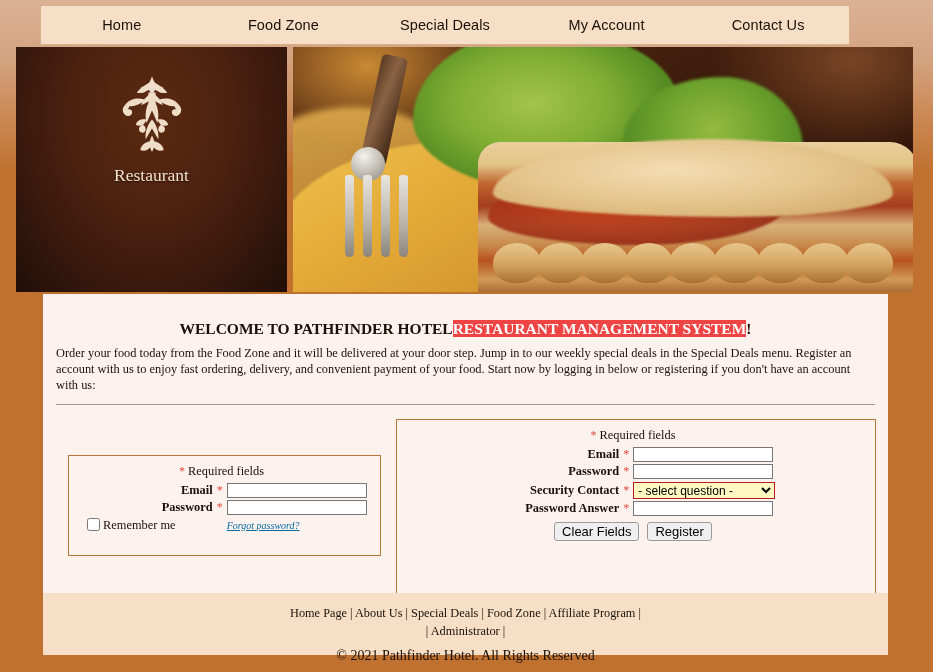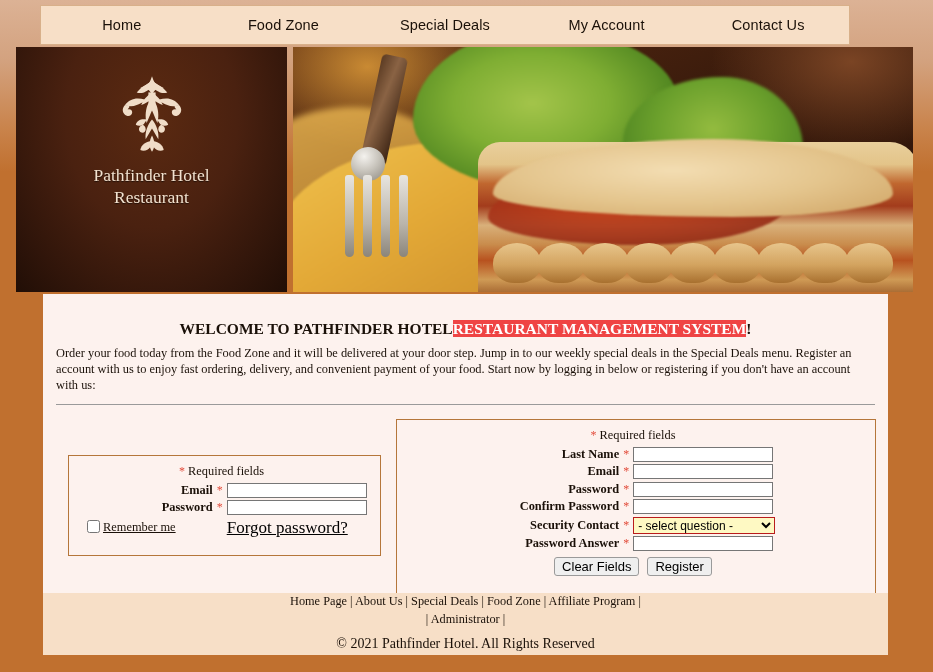--- a/index.html
+++ b/index.html
@@ -189,35 +189,35 @@
     width:140px; height:15px; font-size:11px;
     border:1px solid #767676; background:#ffffff;
     font-family:"Liberation Sans", sans-serif; padding:0 2px;
   }
   #register-panel input.txt { width:140px; }
   select.sel {
     width:142px; height:17px; font-size:12px;
     font-family:"Liberation Sans", sans-serif;
     border:1px solid #b91c1c; background:#fef9c3;
   }
-  .remember-row { font-size:12.4px;text-decoration:underline; }
+  .remember-row { font-size:12.4px; }
   .remember-row input { vertical-align:-2px; margin:0 3px 0 0; }
-  a.forgot { color:#000000; font-size:17px; text-decoration:underline; }
+  a.forgot { color:#0369a1; font-size:10px; text-decoration:underline;font-style:italic; }
   .btn-row { text-align:center; padding-top:5px; }
   button.btn {
     font-family:"Liberation Sans", sans-serif;
     font-size:13px; padding:1px 7px;
     background:#efefef; border:1px solid #9a9a9a; border-radius:3px;
     color:#000; cursor:pointer; margin:0 2px;
   }
 
   
   #footer {
     position:absolute; left:43px; top:593px; width:845px; height:62px;
-    background:#f7dfc7; text-align:center; padding-top:0;
+    background:#f7dfc7; text-align:center; padding-top:12px;
   }
   #footer-links { font-size:12.3px; color:#1a1008; line-height:1.45; }
   #footer-links a { color:#1a1008; text-decoration:none; }
   #copyright { font-size:14px; color:#1a1008; margin-top:7px; }
 </style>
 </head>
 <body>
 
 <div id="bg-gradient"></div>
 
@@ -251,21 +251,20 @@
           <path d="M80 40 C84 44 83 50 78 52 C75 53 72 51 72 48 C72 45 75 44 77 45 C75 42 73 41 80 40 Z"></path>
           <path d="M44 56 C38 55 33 57 32 62 C35 64 39 63 41 61 C42 60 43 58 44 57 Z"></path>
           <path d="M56 56 C62 55 67 57 68 62 C65 64 61 63 59 61 C58 60 57 58 56 57 Z"></path>
           <path d="M40 62 C36 63 34 67 37 70 C40 72 43 70 43 67 C43 64 41 63 40 62 Z"></path>
           <path d="M60 62 C64 63 66 67 63 70 C60 72 57 70 57 67 C57 64 59 63 60 62 Z"></path>
           <path d="M50 80 C44 80 38 84 37 90 C41 92 46 90 48 87 C49 85 50 82 50 80 Z"></path>
           <path d="M50 80 C56 80 62 84 63 90 C59 92 54 90 52 87 C51 85 50 82 50 80 Z"></path>
         </g>
       </svg>
       <div id="hotel-name">
-        <div>Pathfinder Hotel</div>
         <div>Restaurant</div>
       </div>
     </div>
 
     <div id="hero-photo">
       <div class="ph" id="ph-bg"></div>
       <div class="ph" id="ph-plate2"></div>
       <div class="ph" id="ph-plate"></div>
       <div class="ph" id="ph-lettuce"></div>
       <div class="ph" id="ph-lettuce2"></div>
@@ -329,36 +328,26 @@
       </div>
 
       <div class="panel" id="register-panel">
         <div class="req-line">
           <span class="star">*</span>
           <span>Required fields</span>
         </div>
         <table class="form">
           <tbody>
           <tr>
-            <td class="lbl">Last Name</td>
+            <td class="lbl">Email</td>
             <td class="starcell"><span class="star">*</span></td>
             <td class="fld"><input class="txt" type="text" value="" style=""></td>
           </tr>
           <tr>
-            <td class="lbl">Email</td>
-            <td class="starcell"><span class="star">*</span></td>
-            <td class="fld"><input class="txt" type="text" value="" style=""></td>
-          </tr>
-          <tr>
             <td class="lbl">Password</td>
-            <td class="starcell"><span class="star">*</span></td>
-            <td class="fld"><input class="txt" type="password" value="" style=""></td>
-          </tr>
-          <tr>
-            <td class="lbl">Confirm Password</td>
             <td class="starcell"><span class="star">*</span></td>
             <td class="fld"><input class="txt" type="password" value="" style=""></td>
           </tr>
           <tr>
             <td class="lbl">Security Contact</td>
             <td class="starcell"><span class="star">*</span></td>
             <td class="fld">
               <select class="sel">
                 <option>- select question -</option>
               </select>

